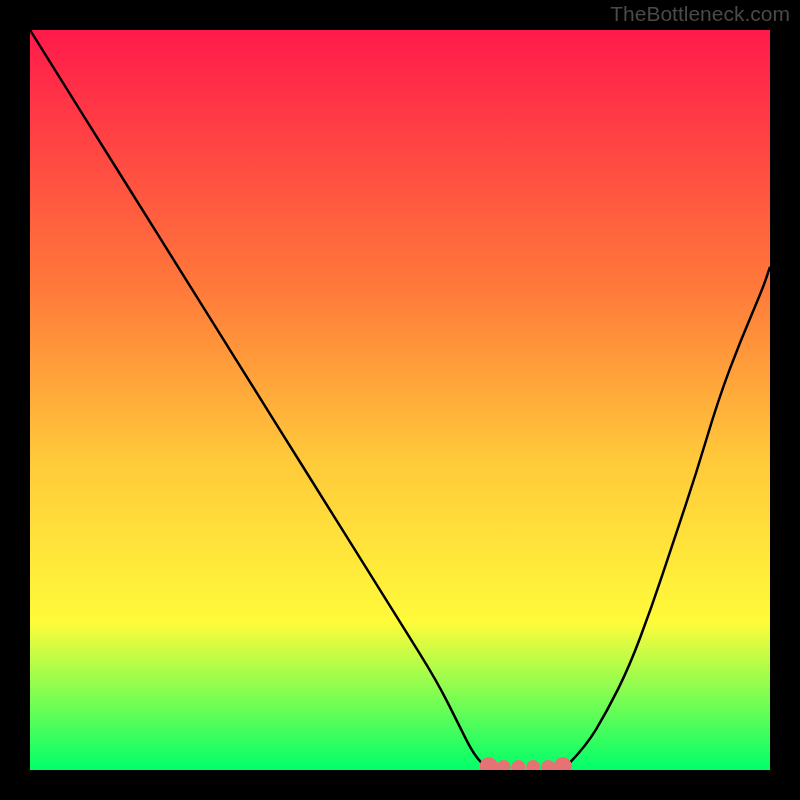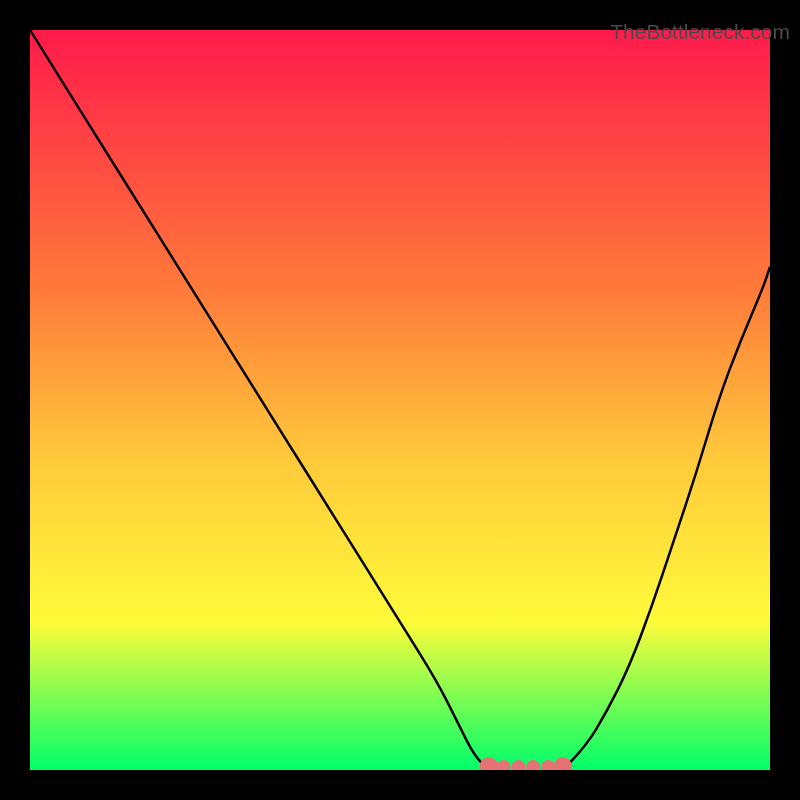--- a/index.html
+++ b/index.html
@@ -7,21 +7,21 @@
     padding: 0;
     width: 800px;
     height: 800px;
     background: #000;
     font-family: Arial, sans-serif;
     position: relative;
     overflow: hidden;
   }
   .watermark {
     position: absolute;
-    top: 20px;
+    top: 2px;
     right: 10px;
     color: #4a4a4a;
     font-size: 21px;
     font-weight: 500;
     z-index: 10;
   }
   .chart-container {
     position: absolute;
     top: 30px;
     left: 30px;

